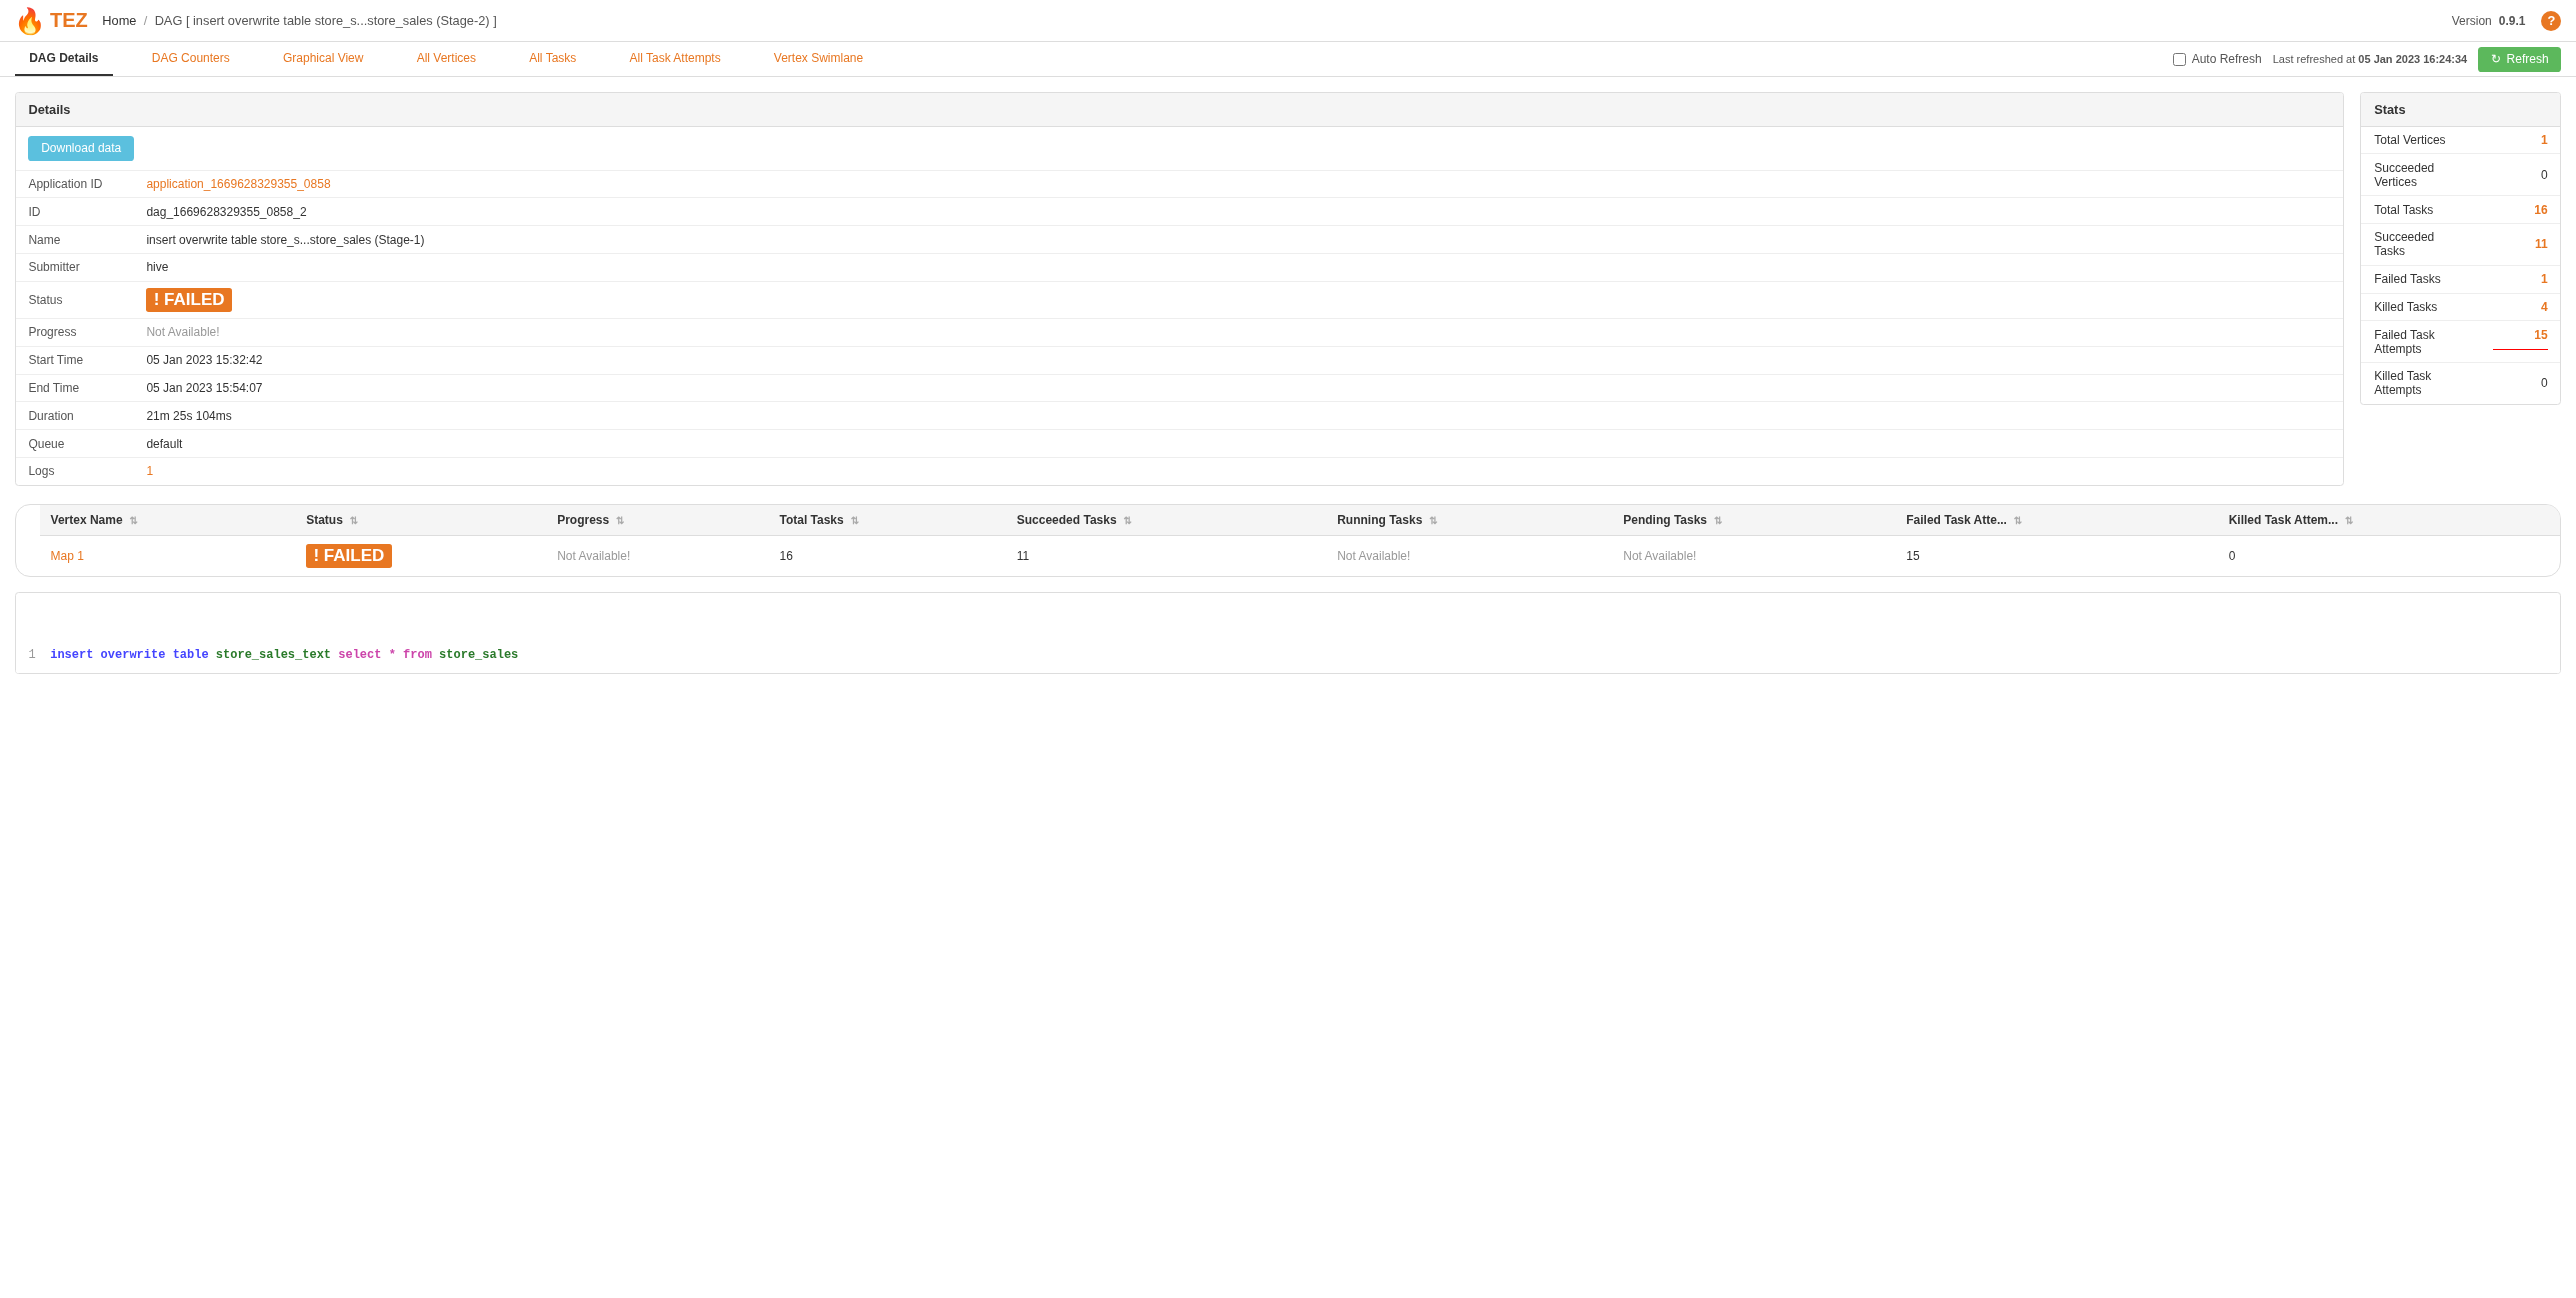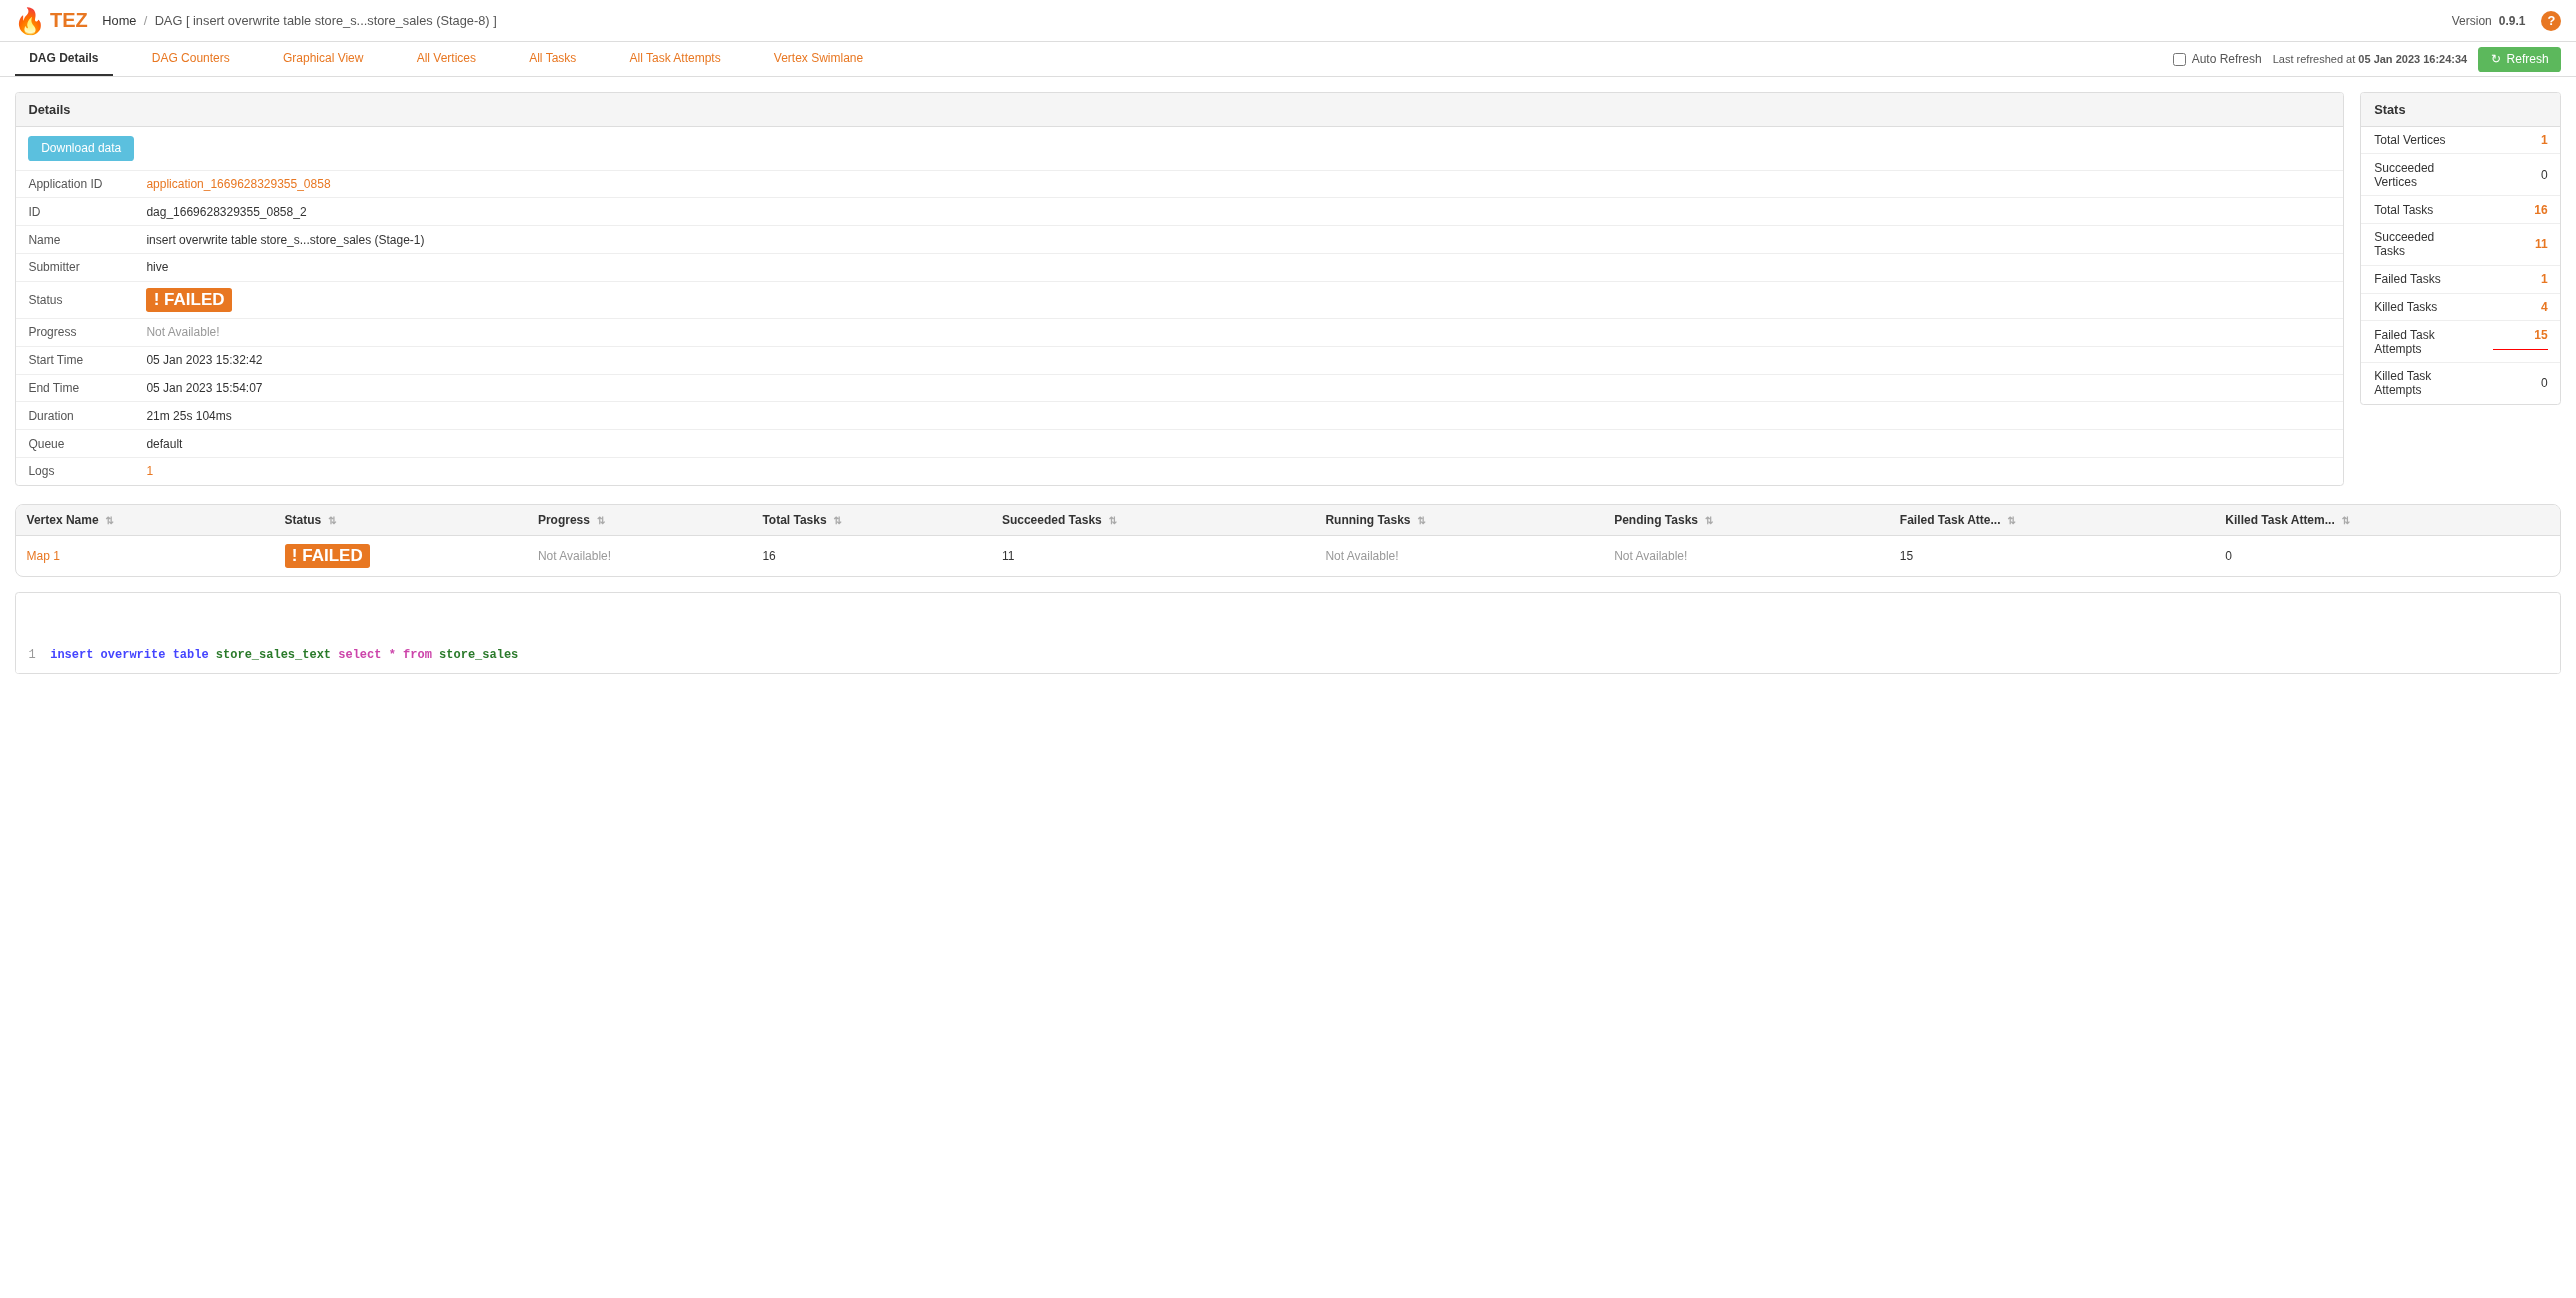--- a/index.html
+++ b/index.html
@@ -76,21 +76,21 @@
     
     .stats-panel { width: 201px; border: 0.9px solid #ddd; border-radius: 3.6px; overflow: hidden; align-self: flex-start; }
     .stats-table { width: 100%; border-collapse: collapse; }
     .stats-table tr td { padding: 6.4px 12.8px; border-top: 0.9px solid #eee; }
     .stats-table tr:first-child td { border-top: none; }
     .stats-table td:last-child { color: #e87722; font-weight: bold; text-align: right; }
     .stats-table td.zero { color: #333; font-weight: normal; }
     .red-line { display: inline-block; width: 55px; height: 1.8px; background: red; vertical-align: middle; margin-left: 5.5px; }
 
     
-    .vertex-section { border: 0.9px solid #ddd; border-radius: 8px; overflow: hidden; margin-bottom: 14.6px; }
+    .vertex-section { border: 0.9px solid #ddd; border-radius: 15px; overflow: hidden; margin-bottom: 14.6px; padding-left: 24px; }
     .data-table { width: 100%; border-collapse: collapse; }
     .data-table th {
       background: #f5f5f5; padding: 8.2px 11px; text-align: left;
       font-weight: bold; font-size: 12px; border-bottom: 1.8px solid #ddd;
       white-space: nowrap;
     }
     .data-table th .sort-icon { color: #aaa; margin-left: 3.6px; font-size: 10px; }
     .data-table td { padding: 8.2px 11px; border-bottom: 0.9px solid #eee; font-size: 12px; }
     .data-table tr:last-child td { border-bottom: none; }
 
@@ -111,21 +111,21 @@
 <body>
 
 <div class="top-bar">
   <div class="tez-logo">
     <span style="font-size:25.5px; margin-right:3.6px;">🔥</span>
     <span class="tez-logo-text">TEZ</span>
   </div>
   <div class="breadcrumb">
     <a href="#">Home</a>
     <span class="sep">/</span>
-    <span class="current">DAG [ insert overwrite table store_s...store_sales (Stage-8) ]</span>
+    <span class="current">DAG [ insert overwrite table store_s...store_sales (Stage-2) ]</span>
   </div>
   <div class="version-info">
     <span>
       <span>Version</span>
       <strong style="margin-left:3.6px;">0.9.1</strong>
     </span>
     <div class="help-icon">?</div>
   </div>
 </div>
 

